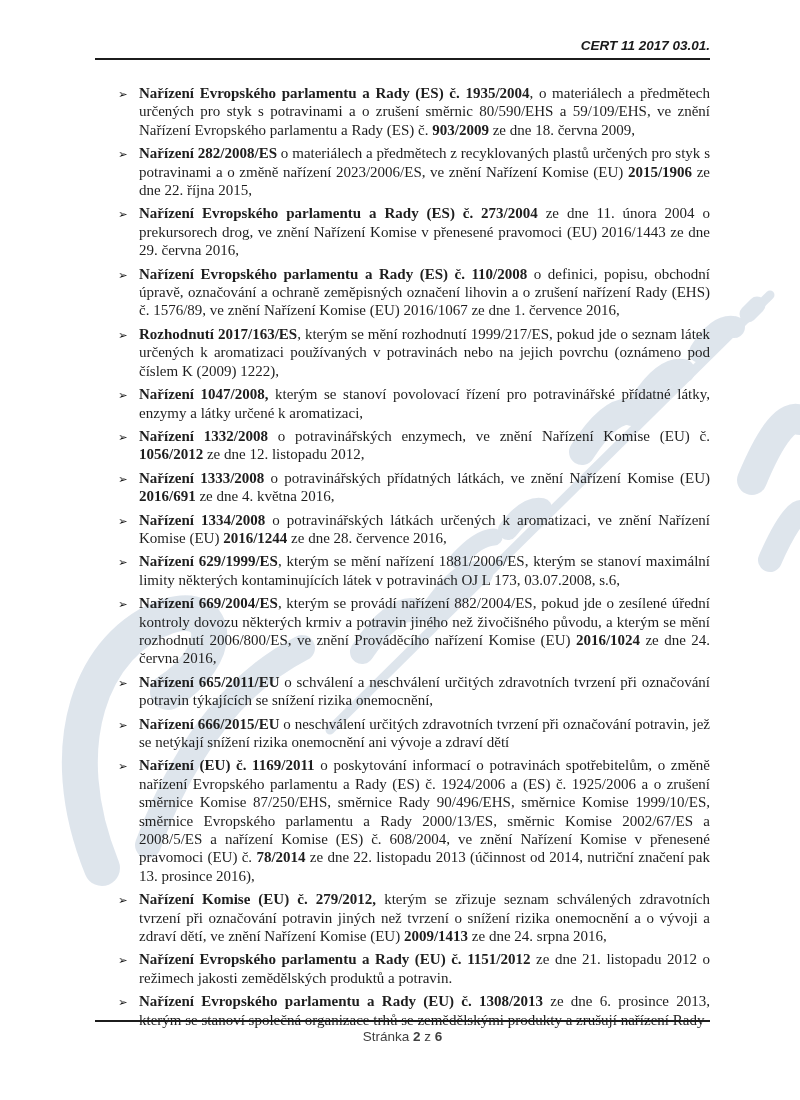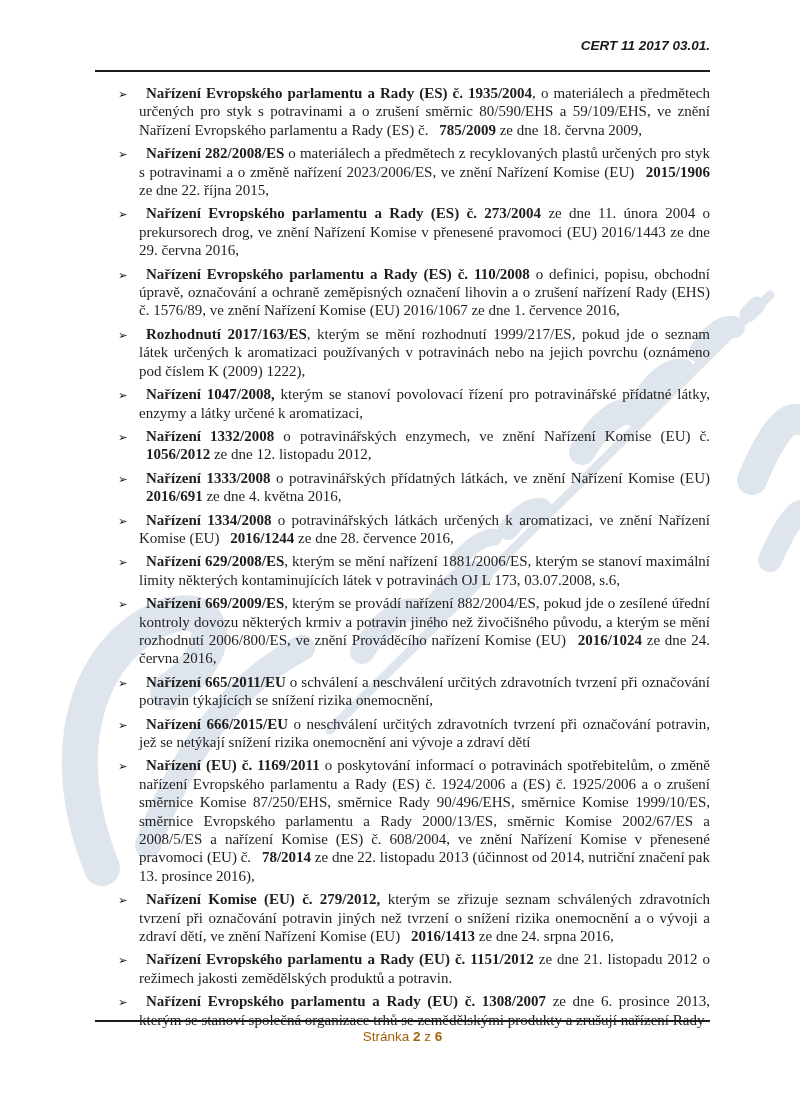--- a/index.html
+++ b/index.html
@@ -16,21 +16,21 @@
   .watermark{
     position:absolute;inset:0;width:800px;height:1100px;
     z-index:0;pointer-events:none;
   }
   header.page-header{
     position:absolute;left:95px;width:615px;top:38px;
     text-align:right;
     font-family:"Liberation Sans","DejaVu Sans",sans-serif;
     font-style:italic;font-weight:700;font-size:13.5px;
     color:#1b1b1b;
-    padding-bottom:17px;
+    padding-bottom:5px;
     border-bottom:2px solid #1c1c1c;
     z-index:2;
   }
   main.content{
     position:absolute;left:118px;width:592px;top:84px;
     z-index:1;
   }
   ul.reg-list{
     margin:0;padding:0;list-style:none;
   }
@@ -42,28 +42,28 @@
     font-size:15px;
     line-height:18.4px;
     color:#1e1e1e;
   }
   ul.reg-list li .marker{
     position:absolute;left:0;top:1px;
     font-family:"DejaVu Sans",sans-serif;
     font-size:11.5px;
     color:#111;
   }
-  ul.reg-list li b{font-weight:700;margin-left:7px;}
+  ul.reg-list li b{font-weight:700;}
   footer.page-footer{
     position:absolute;left:95px;width:615px;top:1020px;
     border-top:2px solid #1c1c1c;
     text-align:center;
     font-family:"Liberation Sans","DejaVu Sans",sans-serif;
     font-size:13.5px;
-    color:#a16207;
+    color:#404040;
     padding-top:7px;
     z-index:2;
   }
   footer.page-footer b{font-weight:700;}
 </style>
 </head>
 <body>
 
 <div class="page">
 
@@ -89,37 +89,37 @@
       <path d="M 770 560 C 784 528 796 512 800 512" stroke-width="24"></path>
     </g>
   </svg>
 
   <header class="page-header">
     <span>CERT 11 2017 03.01.</span>
   </header>
 
   <main class="content">
     <ul class="reg-list" id="reg-list">
-        <li><span class="marker">➢</span><span><b>Nařízení Evropského parlamentu a Rady (ES) č. 1935/2004</b><span>, o materiálech a předmětech určených pro styk s potravinami a o zrušení směrnic 80/590/EHS a 59/109/EHS, ve znění Nařízení Evropského parlamentu a Rady (ES) č. </span><b>785/2009</b><span> ze dne 18. června 2009,</span></span></li>
+        <li><span class="marker">➢</span><span><b>Nařízení Evropského parlamentu a Rady (ES) č. 1935/2004</b><span>, o materiálech a předmětech určených pro styk s potravinami a o zrušení směrnic 80/590/EHS a 59/109/EHS, ve znění Nařízení Evropského parlamentu a Rady (ES) č. </span><b>903/2009</b><span> ze dne 18. června 2009,</span></span></li>
         <li><span class="marker">➢</span><span><b>Nařízení 282/2008/ES</b><span> o materiálech a předmětech z recyklovaných plastů určených pro styk s potravinami a o změně nařízení 2023/2006/ES, ve znění Nařízení Komise (EU) </span><b>2015/1906</b><span> ze dne 22. října 2015,</span></span></li>
         <li><span class="marker">➢</span><span><b>Nařízení Evropského parlamentu a Rady (ES) č. 273/2004</b><span> ze dne 11. února 2004 o prekursorech drog, ve znění Nařízení Komise v přenesené pravomoci (EU) 2016/1443 ze dne 29. června 2016,</span></span></li>
         <li><span class="marker">➢</span><span><b>Nařízení Evropského parlamentu a Rady (ES) č. 110/2008</b><span> o definici, popisu, obchodní úpravě, označování a ochraně zeměpisných označení lihovin a o zrušení nařízení Rady (EHS) č. 1576/89, ve znění Nařízení Komise (EU) 2016/1067 ze dne 1. července 2016,</span></span></li>
         <li><span class="marker">➢</span><span><b>Rozhodnutí 2017/163/ES</b><span>, kterým se mění rozhodnutí 1999/217/ES, pokud jde o seznam látek určených k aromatizaci používaných v potravinách nebo na jejich povrchu (oznámeno pod číslem K (2009) 1222),</span></span></li>
         <li><span class="marker">➢</span><span><b>Nařízení 1047/2008,</b><span> kterým se stanoví povolovací řízení pro potravinářské přídatné látky, enzymy a látky určené k aromatizaci,</span></span></li>
         <li><span class="marker">➢</span><span><b>Nařízení 1332/2008</b><span> o potravinářských enzymech, ve znění Nařízení Komise (EU) č. </span><b>1056/2012</b><span> ze dne 12. listopadu 2012,</span></span></li>
         <li><span class="marker">➢</span><span><b>Nařízení 1333/2008</b><span> o potravinářských přídatných látkách, ve znění Nařízení Komise (EU) </span><b>2016/691</b><span> ze dne 4. května 2016,</span></span></li>
         <li><span class="marker">➢</span><span><b>Nařízení 1334/2008</b><span> o potravinářských látkách určených k aromatizaci, ve znění Nařízení Komise (EU) </span><b>2016/1244</b><span> ze dne 28. července 2016,</span></span></li>
-        <li><span class="marker">➢</span><span><b>Nařízení 629/2008/ES</b><span>, kterým se mění nařízení 1881/2006/ES, kterým se stanoví maximální limity některých kontaminujících látek v potravinách  OJ L 173, 03.07.2008, s.6,</span></span></li>
-        <li><span class="marker">➢</span><span><b>Nařízení 669/2009/ES</b><span>, kterým se provádí nařízení  882/2004/ES, pokud jde o zesílené úřední kontroly dovozu některých krmiv a potravin jiného než živočišného původu, a kterým se mění rozhodnutí 2006/800/ES, ve znění Prováděcího nařízení Komise (EU) </span><b>2016/1024</b><span> ze dne 24. června 2016,</span></span></li>
+        <li><span class="marker">➢</span><span><b>Nařízení 629/1999/ES</b><span>, kterým se mění nařízení 1881/2006/ES, kterým se stanoví maximální limity některých kontaminujících látek v potravinách  OJ L 173, 03.07.2008, s.6,</span></span></li>
+        <li><span class="marker">➢</span><span><b>Nařízení 669/2004/ES</b><span>, kterým se provádí nařízení  882/2004/ES, pokud jde o zesílené úřední kontroly dovozu některých krmiv a potravin jiného než živočišného původu, a kterým se mění rozhodnutí 2006/800/ES, ve znění Prováděcího nařízení Komise (EU) </span><b>2016/1024</b><span> ze dne 24. června 2016,</span></span></li>
         <li><span class="marker">➢</span><span><b>Nařízení 665/2011/EU</b><span> o schválení a neschválení určitých zdravotních tvrzení při označování potravin týkajících se snížení rizika onemocnění,</span></span></li>
         <li><span class="marker">➢</span><span><b>Nařízení 666/2015/EU</b><span> o neschválení určitých zdravotních tvrzení při označování potravin, jež se netýkají snížení rizika onemocnění ani vývoje a zdraví dětí</span></span></li>
         <li><span class="marker">➢</span><span><b>Nařízení (EU) č. 1169/2011</b><span>  o poskytování informací o potravinách spotřebitelům, o změně nařízení Evropského parlamentu a Rady (ES) č. 1924/2006 a (ES) č. 1925/2006 a o zrušení směrnice Komise 87/250/EHS, směrnice Rady 90/496/EHS, směrnice Komise 1999/10/ES, směrnice Evropského parlamentu a Rady 2000/13/ES, směrnic Komise 2002/67/ES a 2008/5/ES a nařízení Komise (ES) č. 608/2004, ve znění Nařízení Komise v přenesené pravomoci (EU) č. </span><b>78/2014</b><span> ze dne 22. listopadu 2013 (účinnost od 2014, nutriční značení pak 13. prosince 2016),</span></span></li>
-        <li><span class="marker">➢</span><span><b>Nařízení Komise (EU) č. 279/2012,</b><span> kterým se zřizuje seznam schválených zdravotních tvrzení při označování potravin jiných než tvrzení o snížení rizika onemocnění a o vývoji a zdraví dětí, ve znění Nařízení Komise (EU) </span><b>2016/1413</b><span> ze dne 24. srpna 2016,</span></span></li>
+        <li><span class="marker">➢</span><span><b>Nařízení Komise (EU) č. 279/2012,</b><span> kterým se zřizuje seznam schválených zdravotních tvrzení při označování potravin jiných než tvrzení o snížení rizika onemocnění a o vývoji a zdraví dětí, ve znění Nařízení Komise (EU) </span><b>2009/1413</b><span> ze dne 24. srpna 2016,</span></span></li>
         <li><span class="marker">➢</span><span><b>Nařízení Evropského parlamentu a Rady (EU) č. 1151/2012</b><span> ze dne 21. listopadu 2012 o režimech jakosti zemědělských produktů a potravin.</span></span></li>
-        <li><span class="marker">➢</span><span><b>Nařízení Evropského parlamentu a Rady (EU) č. 1308/2007</b><span> ze dne 6. prosince 2013, kterým se stanoví společná organizace trhů se zemědělskými produkty a zrušují nařízení Rady</span></span></li>
+        <li><span class="marker">➢</span><span><b>Nařízení Evropského parlamentu a Rady (EU) č. 1308/2013</b><span> ze dne 6. prosince 2013, kterým se stanoví společná organizace trhů se zemědělskými produkty a zrušují nařízení Rady</span></span></li>
       </ul>
   </main>
 
   <footer class="page-footer">
     <span>Stránka</span>
     <b>2</b>
     <span>z</span>
     <b>6</b>
   </footer>
 

